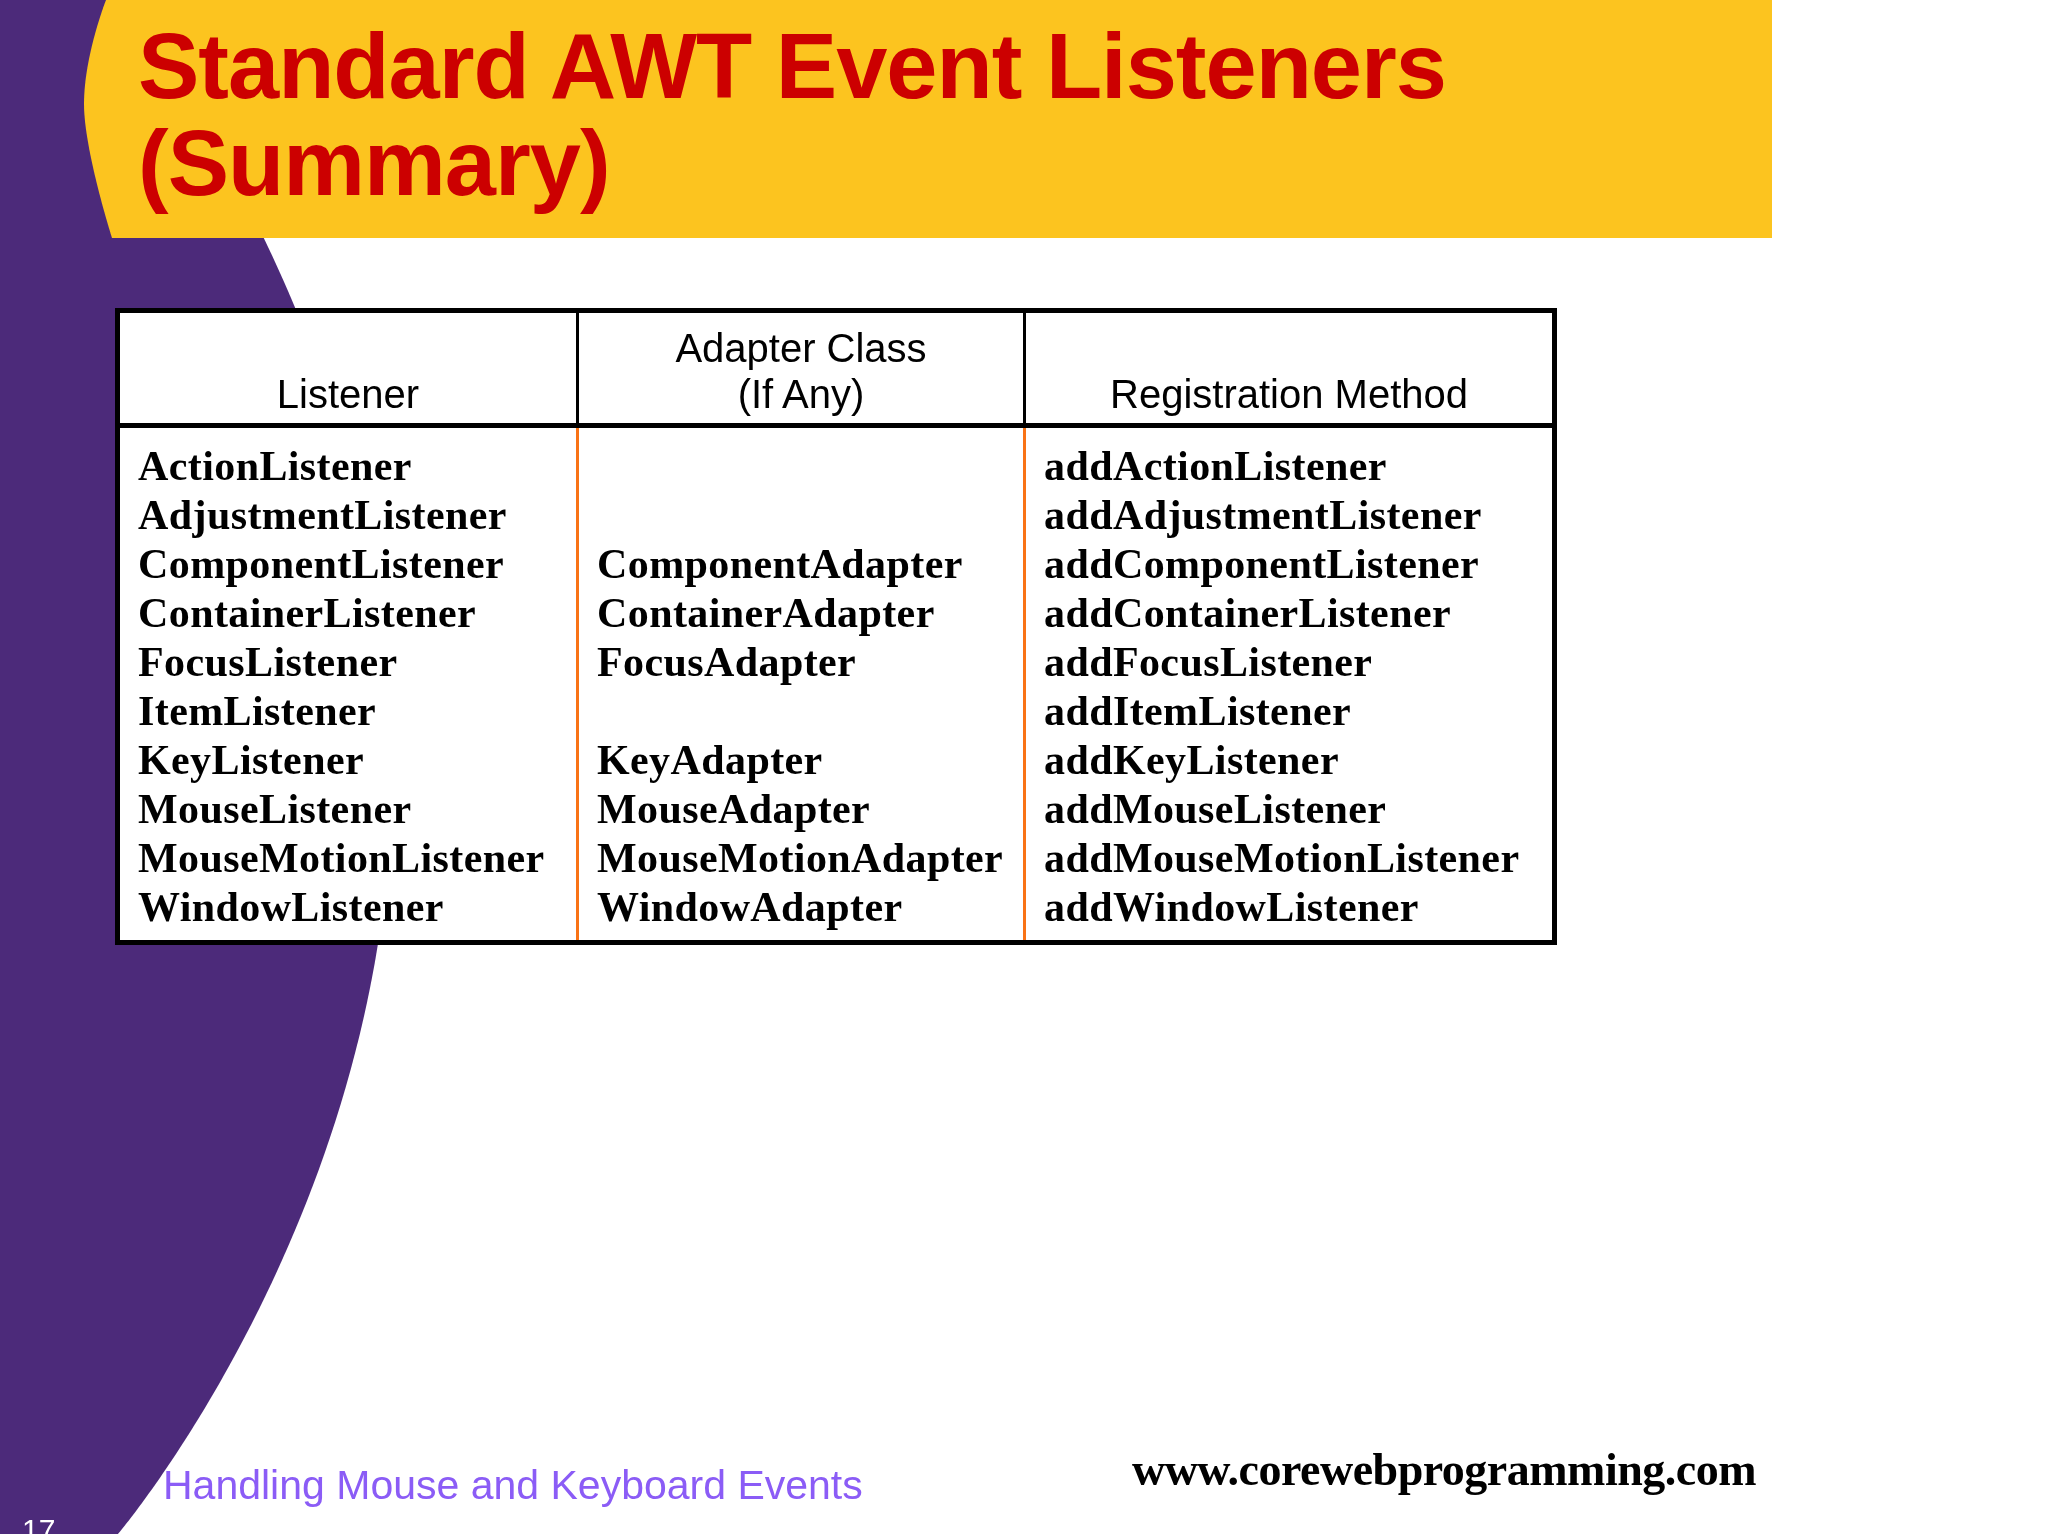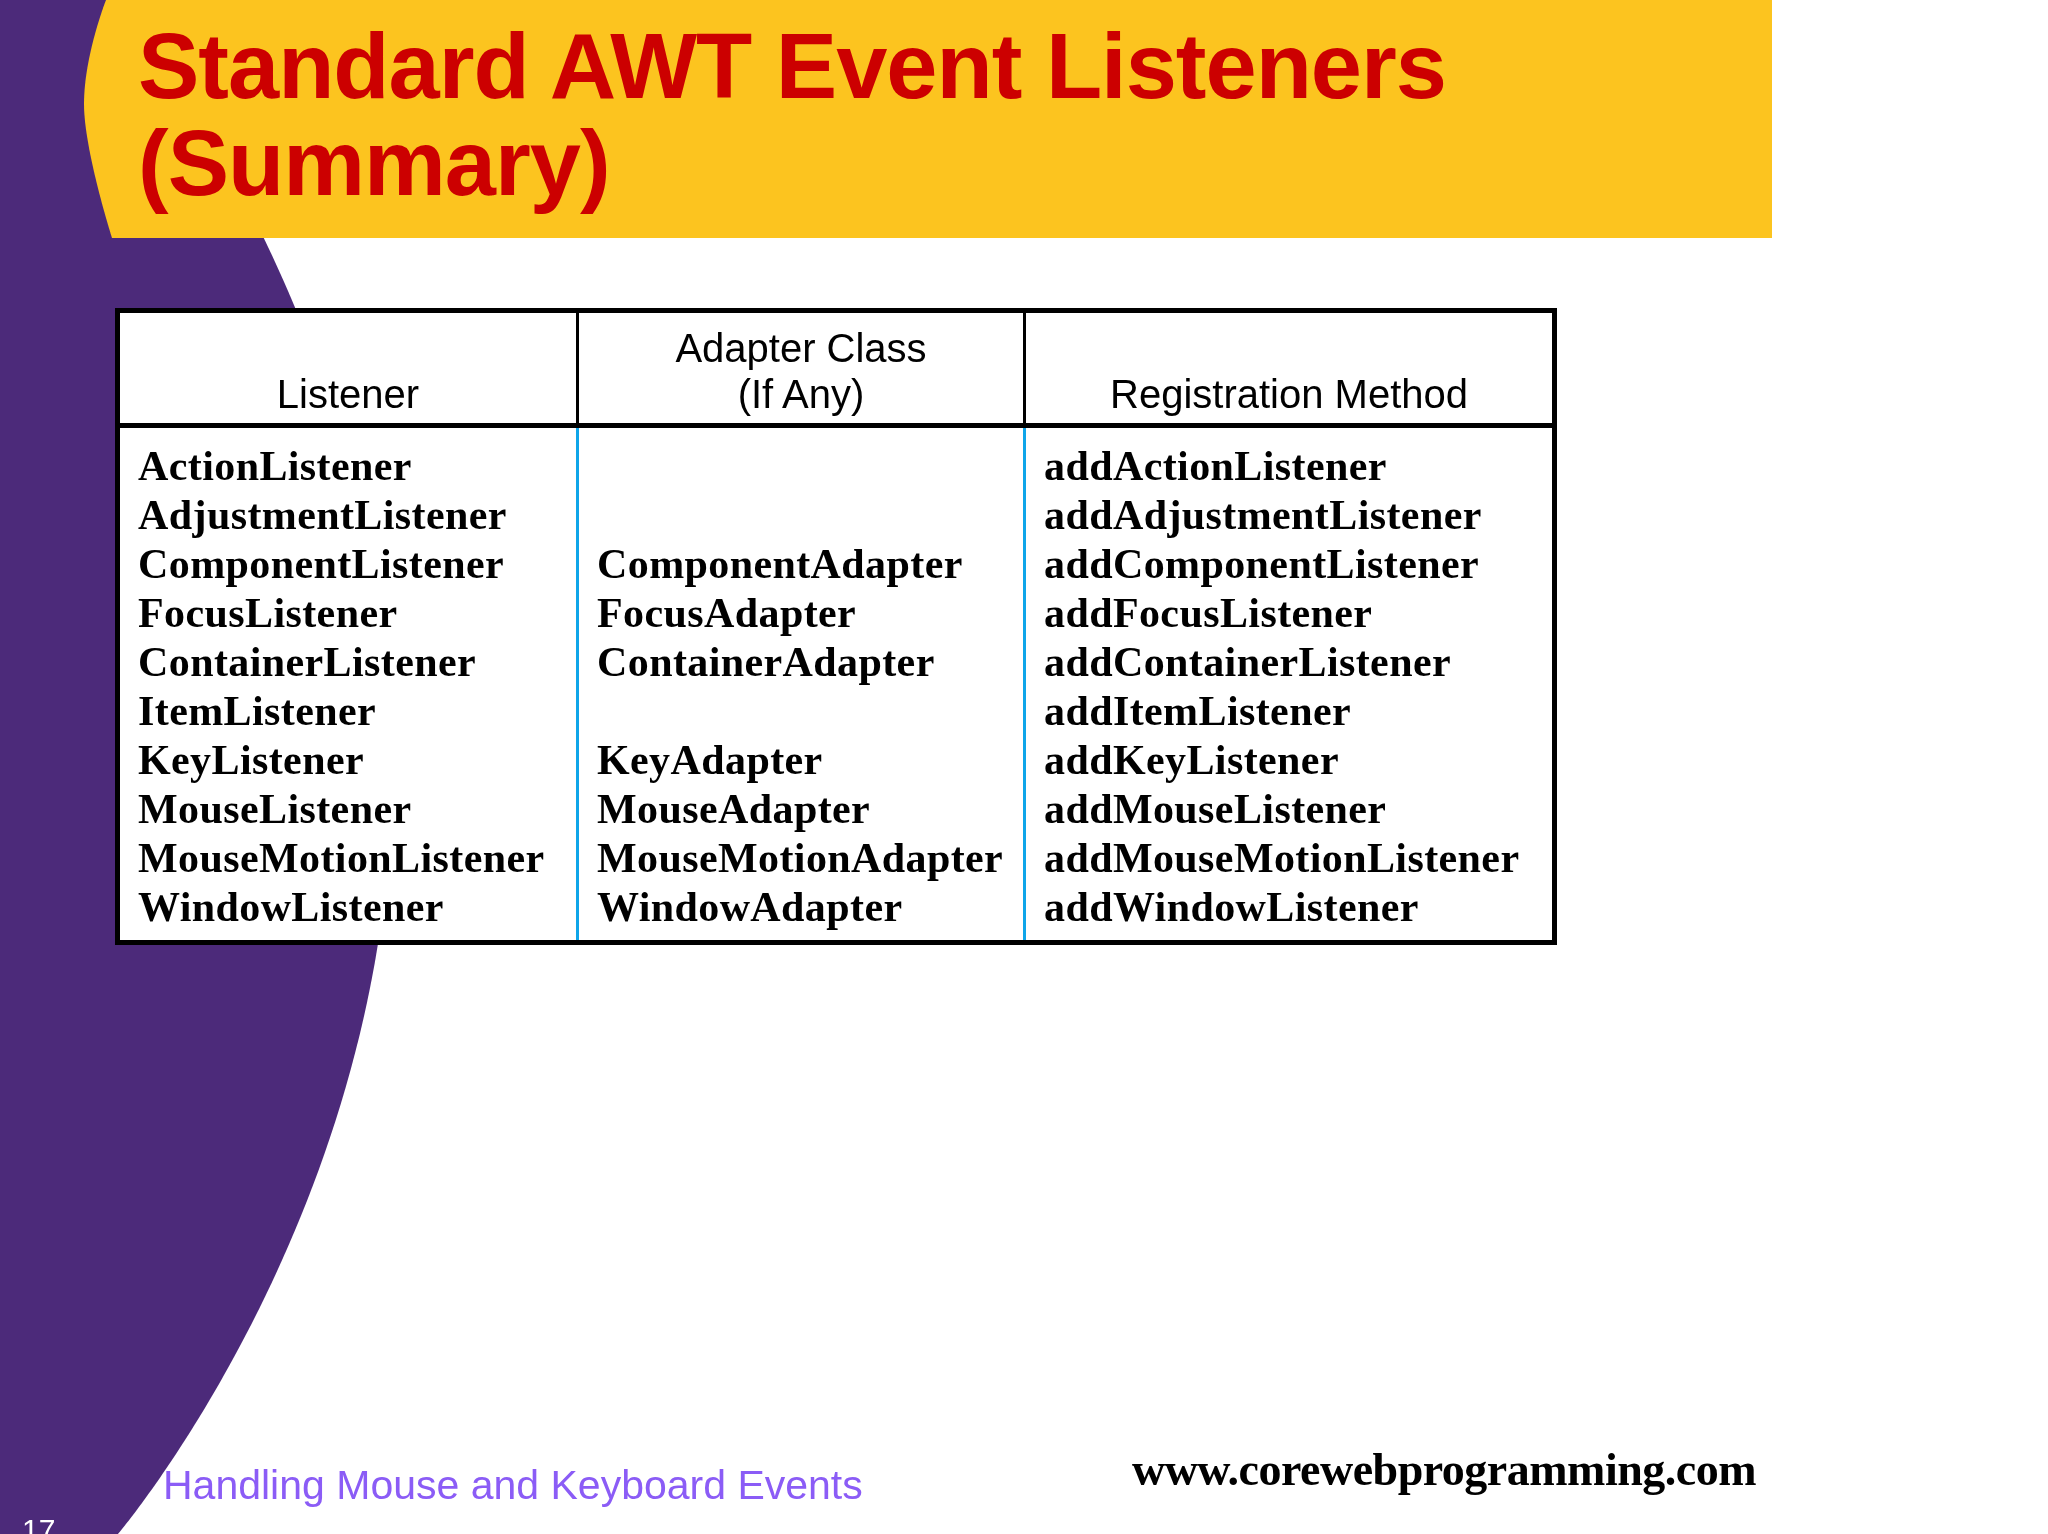--- a/index.html
+++ b/index.html
@@ -80,21 +80,21 @@
     color: #000000;
     text-align: center;
     height: 104px;
     padding-bottom: 6px;
     white-space: pre-line;
   }
   #listener-table thead th:last-child {
     border-right: none;
   }
   #listener-table tbody td {
-    border-right: 3px solid #0ea5e9;
+    border-right: 3px solid #f97316;
     font-family: "Liberation Serif", serif;
     font-weight: bold;
     font-size: 42px;
     line-height: 1.0;
     color: #000000;
     height: 49px;
     padding-left: 18px;
     letter-spacing: 0.4px;
     white-space: nowrap;
   }
@@ -185,30 +185,30 @@
         <td class="cell-listener">AdjustmentListener</td>
         <td class="cell-adapter"></td>
         <td class="cell-registration">addAdjustmentListener</td>
       </tr>
       <tr>
         <td class="cell-listener">ComponentListener</td>
         <td class="cell-adapter">ComponentAdapter</td>
         <td class="cell-registration">addComponentListener</td>
       </tr>
       <tr>
+        <td class="cell-listener">ContainerListener</td>
+        <td class="cell-adapter">ContainerAdapter</td>
+        <td class="cell-registration">addContainerListener</td>
+      </tr>
+      <tr>
         <td class="cell-listener">FocusListener</td>
         <td class="cell-adapter">FocusAdapter</td>
         <td class="cell-registration">addFocusListener</td>
       </tr>
       <tr>
-        <td class="cell-listener">ContainerListener</td>
-        <td class="cell-adapter">ContainerAdapter</td>
-        <td class="cell-registration">addContainerListener</td>
-      </tr>
-      <tr>
         <td class="cell-listener">ItemListener</td>
         <td class="cell-adapter"></td>
         <td class="cell-registration">addItemListener</td>
       </tr>
       <tr>
         <td class="cell-listener">KeyListener</td>
         <td class="cell-adapter">KeyAdapter</td>
         <td class="cell-registration">addKeyListener</td>
       </tr>
       <tr>

